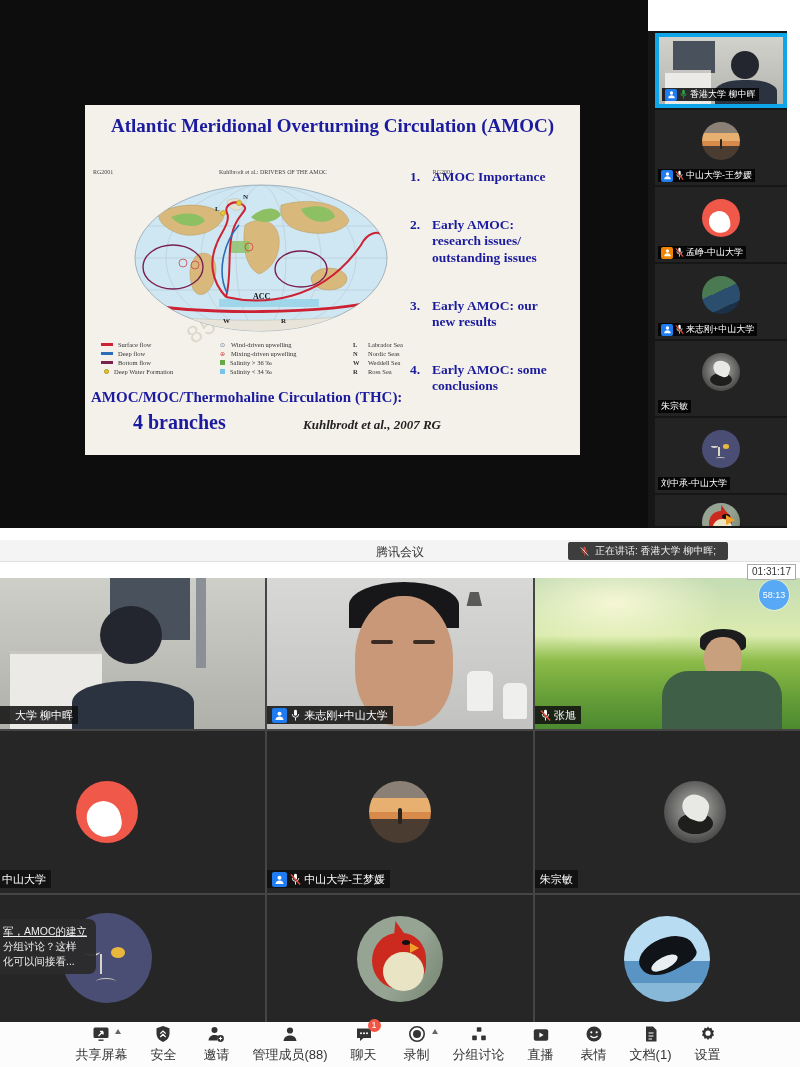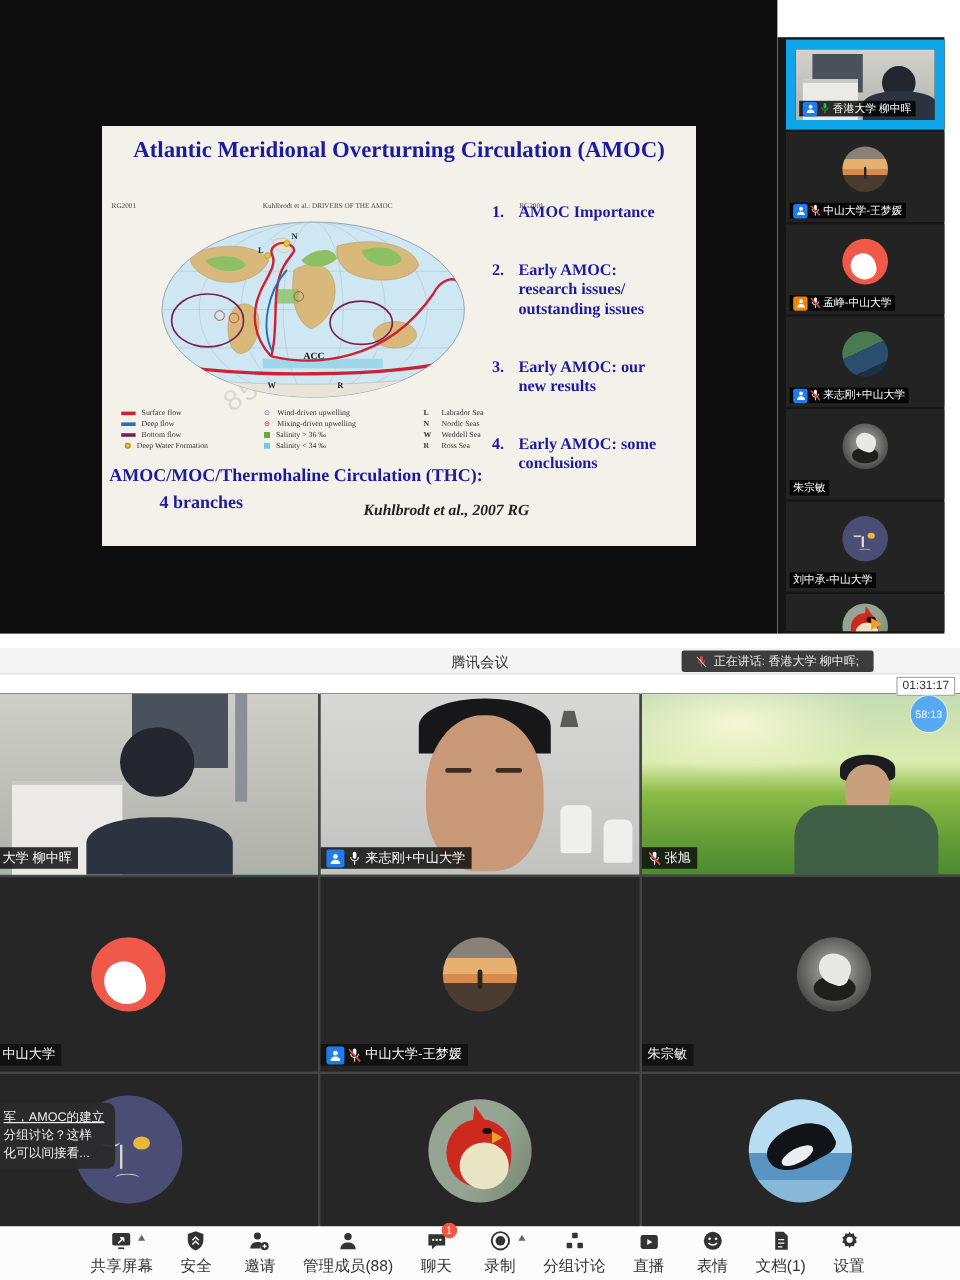--- a/index.html
+++ b/index.html
@@ -24,30 +24,30 @@
   .s-legend { position:absolute; left:16px; top:236px; display:flex; font-size:6.5px; color:#333; }
   .leg-col { display:flex; flex-direction:column; gap:2px; }
   .leg-col1 { width:118px; } .leg-col2 { width:134px; } .leg-col3 { width:110px; }
   .leg-row { display:flex; align-items:center; gap:5px; height:7px; }
   .sw { width:12px; height:2.5px; flex:none; }
   .sw-dot { width:5px; height:5px; border-radius:50%; background:#e8c832; border:1px solid #b09010; flex:none; margin-left:3px; }
   .sym { width:7px; flex:none; text-align:center; font-size:6px; line-height:6px; }
   .sq { width:5px; height:5px; flex:none; margin-left:1px; }
   .abbr { width:10px; font-weight:bold; flex:none; }
   .s-footer1 { position:absolute; left:6px; top:284px; font-size:15px; font-weight:bold; color:#1b1b9e; }
-  .s-footer2 { position:absolute; left:48px; top:306px; font-size:15px; font-weight:bold; color:#1b1b9e; }
+  .s-footer2 { position:absolute; left:48px; top:306px; font-size:20px; font-weight:bold; color:#1b1b9e; }
   .s-cite { position:absolute; left:218px; top:312px; font-size:13px; font-style:italic; font-weight:bold; color:#222; }
   .s-wm { position:absolute; left:90px; top:170px; transform:rotate(-32deg); font-size:24px; letter-spacing:2px;
           color:rgba(185,175,155,0.38); font-family:"Liberation Sans",sans-serif; pointer-events:none; }
 
   
   .rail { position:absolute; left:648px; top:0; width:152px; height:528px; background:#fff; }
   .rail-dark { position:absolute; left:0; top:31px; width:139px; height:497px; background:#161616; }
   .thumb { position:relative; width:132px; height:75px; margin:0 0 2px 7px; background:#232323; overflow:hidden; }
-  .thumb.active { border:8px solid #0ea5e9; }
+  .thumb.active { border:4px solid #0ea5e9; }
   .thumb-label { position:absolute; left:3px; bottom:3px; background:rgba(0,0,0,0.82); color:#fff;
                  font-size:9px; line-height:13px; padding:0 3px; display:flex; align-items:center; gap:2px; white-space:nowrap; }
   .t-avatar { position:absolute; left:50%; top:12px; transform:translateX(-50%); width:38px; height:38px;
               border-radius:50%; overflow:hidden; }
 
   .badge-person { width:12px; height:12px; border-radius:2px; display:inline-flex; align-items:center;
                   justify-content:center; flex:none; }
   .badge-blue { background:#1f7cf0; } .badge-orange { background:#f08300; }
   .micwrap { display:inline-flex; flex:none; }
 
@@ -444,21 +444,21 @@
     <div class="grid">
 
       <div class="tile active">
         <div class="scene-liu">
           <div class="so-window" style="left:110px; top:0; width:80px; height:62px;"></div>
           <div class="so-window" style="left:196px; top:0; width:10px; height:90px; background:#8a9096;"></div>
           <div class="so-printer" style="left:10px; bottom:0; width:92px; height:78px;"></div>
           <div class="so-head" style="left:100px; top:28px; width:62px; height:58px;"></div>
           <div class="so-body" style="left:72px; bottom:0; width:122px; height:48px;"></div>
         </div>
-        <div class="tile-label" style="padding-left:2px;justify-content:center;">
+        <div class="tile-label" style="padding-left:15px;justify-content:center;">
           <span>大学 柳中晖</span>
         </div>
       </div>
 
       <div class="tile">
         <div class="scene-lai">
           <div class="lamp" style="left:146px; top:20px; width:26px; height:16px;"></div>
           <div class="lamp" style="left:196px; top:14px; width:22px; height:14px;"></div>
           <div class="chair" style="left:200px; bottom:18px; width:26px; height:40px;"></div>
           <div class="chair" style="left:236px; bottom:10px; width:24px; height:36px;"></div>

